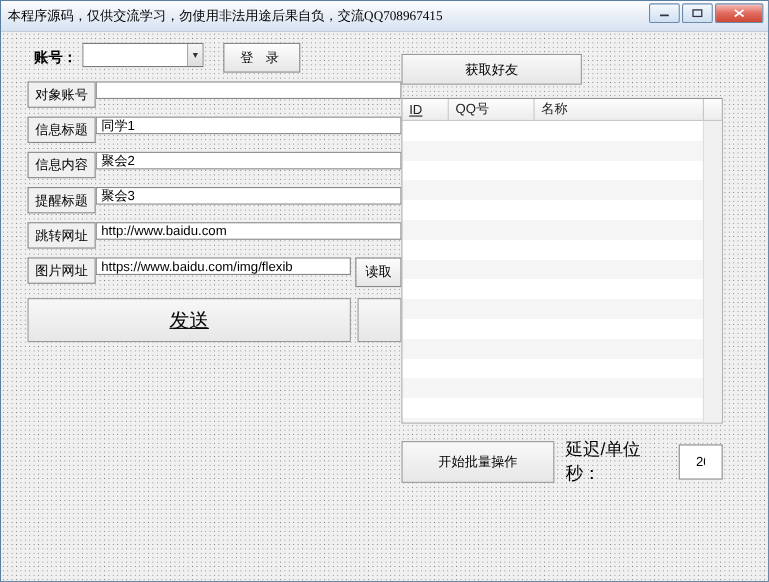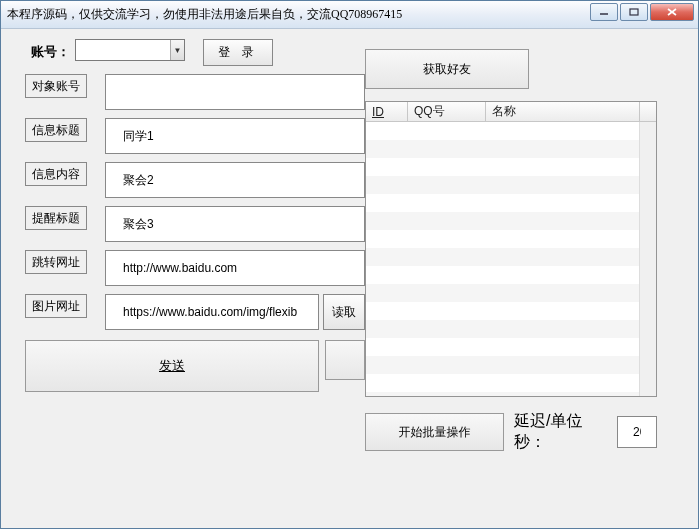--- a/index.html
+++ b/index.html
@@ -126,51 +126,50 @@
     align-items: center;
     justify-content: center;
     font-size: 12px;
     cursor: default;
   }
   .login-btn { margin-left: 18px; width: 70px; letter-spacing: 4px; }
   .txt {
     flex: 1;
     border: 1px solid #888;
     background: #fff;
-    padding: 3px 17px;
+    padding: 3px 4px;
     font-family: inherit;
     font-size: 12px;
-    height: 36px;
+    height: 16px;
     outline: none;
-    margin-left: 18px;
   }
   .row .lbl-box { height: 24px; }
   .row-gap { margin-left: 0; }
   .send-row { display:flex; gap:6px; margin-top:10px; }
   .send-btn {
     flex: 1;
-    height: 52px;
+    height: 40px;
     border: 1px solid #999;
     background: linear-gradient(#f7f7f7,#e7e7e7);
     display:flex; align-items:center; justify-content:center;
-    font-size: 13px;
+    font-size: 18px;
     text-decoration: underline;
   }
   .small-box {
     width: 40px; height: 40px;
     border: 1px solid #999;
     background: linear-gradient(#f7f7f7,#e7e7e7);
   }
   .panel-right {
     position: absolute;
     left: 364px; top: 20px;
     width: 292px;
   }
   .get-friends {
-    width: 164px; height: 40px;
+    width: 164px; height: 28px;
     border: 1px solid #999;
     background: linear-gradient(#f8f8f8,#e7e7e7);
     display:flex;align-items:center;justify-content:center;
     margin: 0 auto 12px 0;
   }
   .grid {
     border: 1px solid #949494;
     background: #fff;
     height: 296px;
     display: flex; flex-direction: column;

